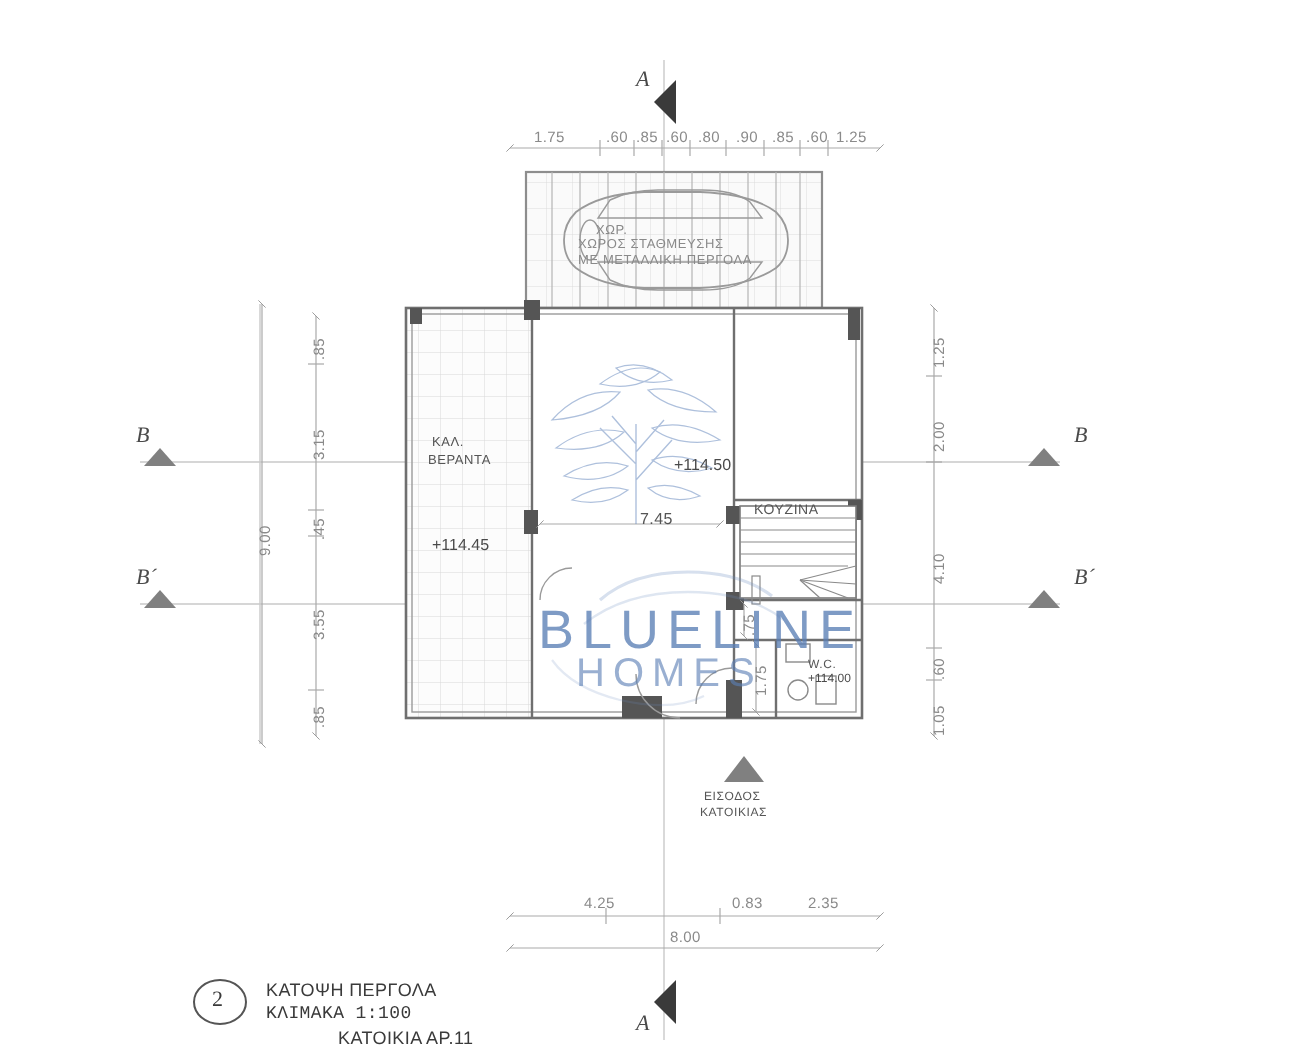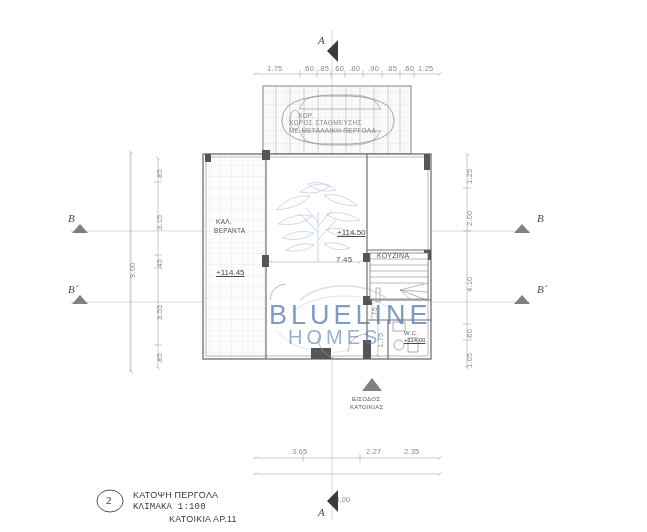--- a/index.html
+++ b/index.html
@@ -4,21 +4,21 @@
 <style>
   html,body{margin:0;padding:0;background:#ffffff;}
   body{width:647px;height:532px;position:relative;overflow:hidden;
        font-family:"Liberation Sans",sans-serif;color:#6a6a6a;}
   #plan{position:absolute;left:0;top:0;width:647px;height:532px;}
   .abs{position:absolute;}
   .dimtxt{position:absolute;font-size:7.5px;color:#8a8a8a;white-space:nowrap;
           font-family:"Liberation Sans",sans-serif;letter-spacing:.2px;}
   .dimtxt.vert{transform-origin:0 0;transform:rotate(-90deg);}
   .roomtxt{position:absolute;font-size:6.5px;color:#555;white-space:nowrap;letter-spacing:.3px;}
-  .elev{position:absolute;font-size:8px;color:#4a4a4a;white-space:nowrap;text-decoration:underline;}
+  .elev{position:absolute;font-size:8px;color:#4a4a4a;white-space:nowrap;}
   .mark{position:absolute;font-size:11px;font-style:italic;color:#4a4a4a;
         font-family:"Liberation Serif",serif;}
   .tri{position:absolute;width:0;height:0;}
   .tri.up{border-left:8px solid transparent;border-right:8px solid transparent;
           border-bottom:9px solid #808080;}
   .tri.left{border-top:11px solid transparent;border-bottom:11px solid transparent;
             border-right:11px solid #3a3a3a;}
   .tb-txt{position:absolute;font-size:9px;color:#3a3a3a;white-space:nowrap;
           letter-spacing:.2px;line-height:12px;}
   .wm{position:absolute;color:#5b7fb5;font-family:"Liberation Sans",sans-serif;}
@@ -202,39 +202,39 @@
 <div class="dimtxt" style="left:267px;top:64px;">1.75</div>
 <div class="dimtxt" style="left:303px;top:64px;">.60</div>
 <div class="dimtxt" style="left:318px;top:64px;">.85</div>
 <div class="dimtxt" style="left:333px;top:64px;">.60</div>
 <div class="dimtxt" style="left:349px;top:64px;">.80</div>
 <div class="dimtxt" style="left:368px;top:64px;">.90</div>
 <div class="dimtxt" style="left:386px;top:64px;">.85</div>
 <div class="dimtxt" style="left:403px;top:64px;">.60</div>
 <div class="dimtxt" style="left:418px;top:64px;">1.25</div>
 
-<div class="dimtxt" style="left:292px;top:447px;">3.65</div>
-<div class="dimtxt" style="left:366px;top:447px;">2.27</div>
+<div class="dimtxt" style="left:292px;top:447px;">4.25</div>
+<div class="dimtxt" style="left:366px;top:447px;">0.83</div>
 <div class="dimtxt" style="left:404px;top:447px;text-align:center;">2.35</div>
-<div class="dimtxt" style="left:335px;top:464px;margin-top:31px;">8.00</div>
+<div class="dimtxt" style="left:335px;top:464px;">8.00</div>
 
 <div class="dimtxt vert" style="left:155px;top:180px;">.85</div>
 <div class="dimtxt vert" style="left:155px;top:230px;">3.15</div>
 <div class="dimtxt vert" style="left:155px;top:270px;">.45</div>
 <div class="dimtxt vert" style="left:155px;top:320px;">3.55</div>
 <div class="dimtxt vert" style="left:155px;top:364px;">.85</div>
 <div class="dimtxt vert" style="left:128px;top:278px;">9.00</div>
 
 <div class="dimtxt vert" style="left:465px;top:184px;">1.25</div>
 <div class="dimtxt vert" style="left:465px;top:226px;">2.00</div>
 <div class="dimtxt vert" style="left:465px;top:292px;">4.10</div>
 <div class="dimtxt vert" style="left:465px;top:340px;">.60</div>
 <div class="dimtxt vert" style="left:465px;top:368px;">1.05</div>
 
-<div class="dimtxt" style="left:336px;top:255px;font-size:8px;color:#555;">7.45</div>
+<div class="dimtxt" style="left:320px;top:255px;font-size:8px;color:#555;">7.45</div>
 <div class="dimtxt vert" style="left:376px;top:348px;">1.75</div>
 <div class="dimtxt vert" style="left:370px;top:318px;">.75</div>
 
 <div class="roomtxt" style="left:298px;top:112px;color:#8a8a8a;">ΧΩΡ.</div>
 <div class="roomtxt" style="left:289px;top:119px;color:#8a8a8a;">ΧΩΡΟΣ ΣΤΑΘΜΕΥΣΗΣ</div>
 <div class="roomtxt" style="left:289px;top:127px;color:#8a8a8a;">ΜΕ ΜΕΤΑΛΛΙΚΗ ΠΕΡΓΟΛΑ</div>
 
 <div class="roomtxt" style="left:216px;top:218px;">ΚΑΛ.</div>
 <div class="roomtxt" style="left:214px;top:227px;">ΒΕΡΑΝΤΑ</div>
 <div class="roomtxt" style="left:377px;top:252px;font-size:7px;">ΚΟΥΖΙΝΑ</div>

